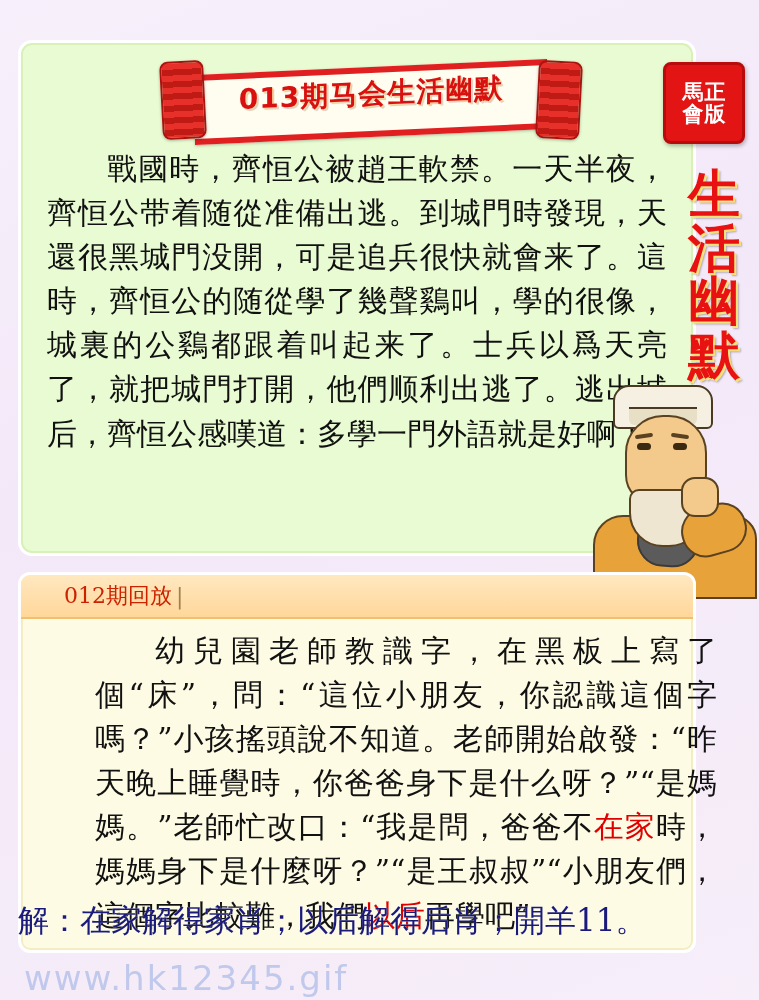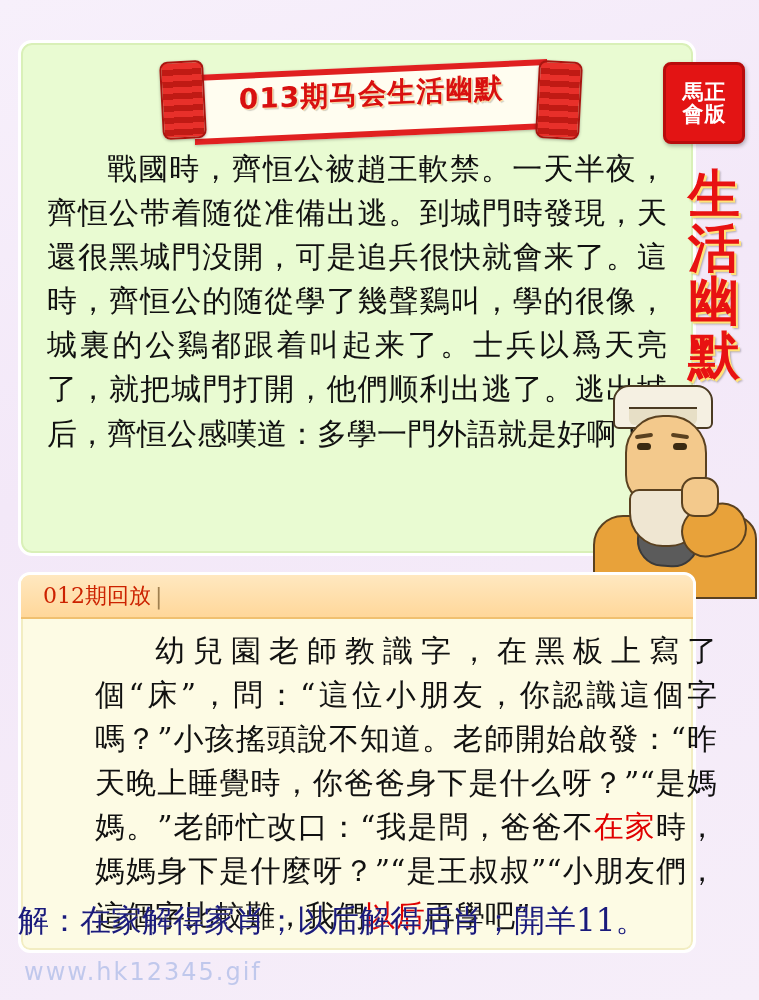--- a/index.html
+++ b/index.html
@@ -204,21 +204,21 @@
     position: absolute;
     left: 0px;
     top: 0px;
     width: 100%;
     height: 44px;
     background: linear-gradient(180deg,#ffe8c0 0%,#ffd79a 100%);
     border-bottom: 2px solid #f0c070;
     border-radius: 9px 9px 0 0;
     display: flex;
     align-items: center;
-    padding-left: 22px;
+    padding-left: 43px;
     box-sizing: border-box;
     font-family: "DejaVu Serif", "Liberation Serif", serif;
     font-size: 22px;
     color: #cc2200;
     white-space: nowrap;
   }
   .review-bar .sep { color:#a08050; margin: 0 4px; }
   .review-bar .dark { color:#7a2b00; }
 
   .story-bottom {
@@ -246,21 +246,21 @@
     font-size: 31px;
     color: #1a1a7a;
     white-space: nowrap;
     text-shadow: 0 0 1px rgba(255,255,255,.8);
   }
   .watermark {
     position: absolute;
     left: 24px;
     top: 958px;
     font-family: "DejaVu Sans", sans-serif;
-    font-size: 24px;
+    font-size: 34px;
     color: rgba(120,150,220,.42);
     letter-spacing: 2px;
     white-space: nowrap;
   }
 </style>
 </head>
 <body>
 
 <div class="page">
 

